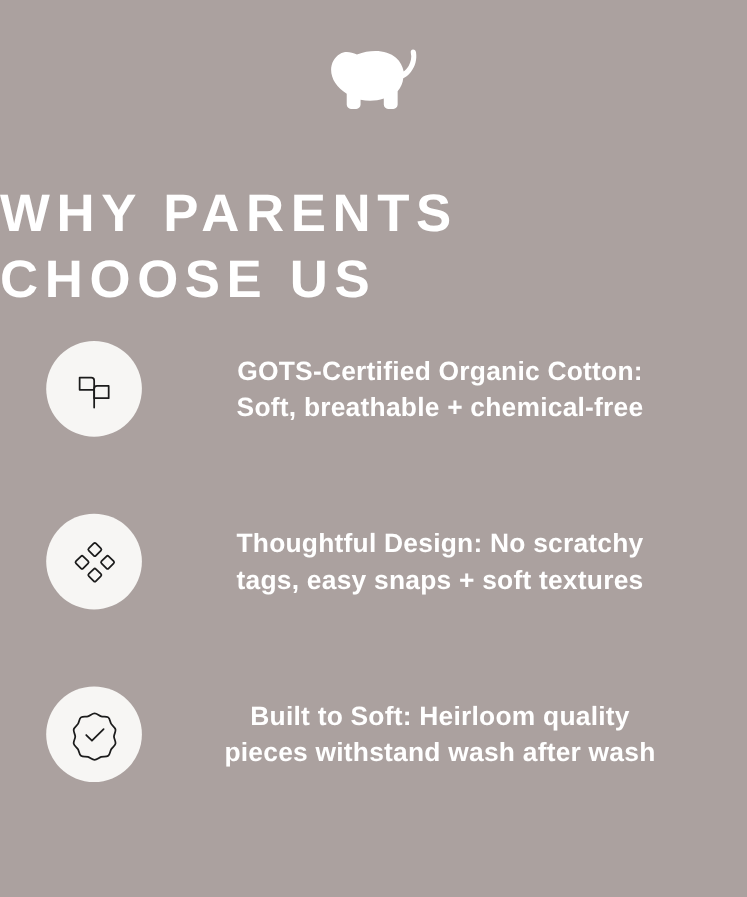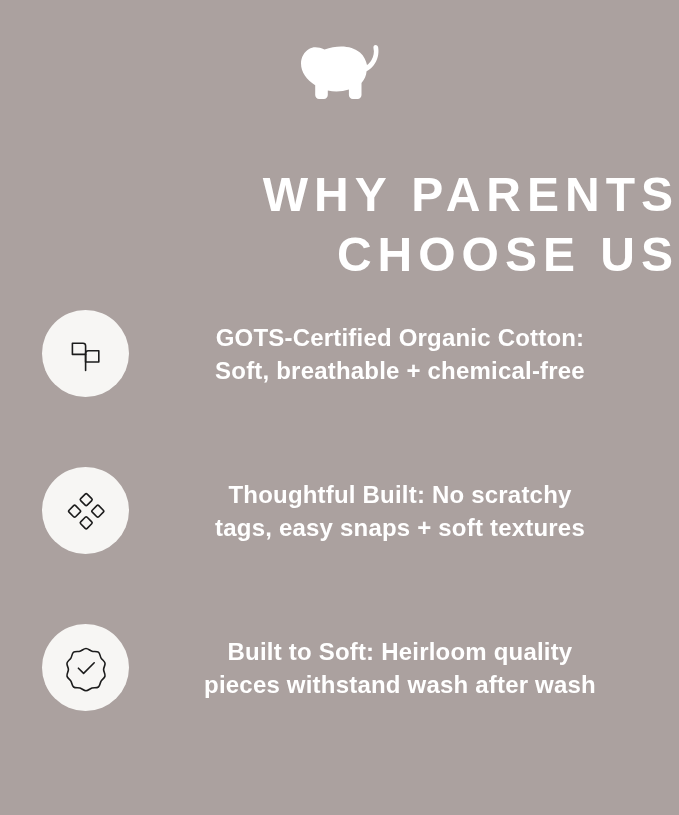--- a/index.html
+++ b/index.html
@@ -35,21 +35,21 @@
   .logo-wrap svg {
     display: block;
   }
 
   
   .heading {
     position: absolute;
     top: 133px;
     left: 0;
     width: 679px;
-    text-align: right;
+    text-align: left;
     color: #ffffff;
     font-family: "Liberation Sans", sans-serif;
     font-weight: 700;
     font-size: 48px;
     line-height: 60px;
     letter-spacing: 6px;
     text-transform: uppercase;
     white-space: pre-line;
   }
 
@@ -133,21 +133,21 @@
 
     <div class="feature-row">
       <div class="icon-circle">
         <svg width="46" height="46" viewBox="0 0 46 46" xmlns="http://www.w3.org/2000/svg" fill="none" stroke="#1c1c1c" stroke-width="1.6" stroke-linejoin="round">
           <rect x="18.6" y="7.0" width="9.2" height="9.2" rx="1.4" transform="rotate(45 23.2 11.6)"></rect>
           <rect x="7.0" y="18.6" width="9.2" height="9.2" rx="1.4" transform="rotate(45 11.6 23.2)"></rect>
           <rect x="30.2" y="18.6" width="9.2" height="9.2" rx="1.4" transform="rotate(45 34.8 23.2)"></rect>
           <rect x="18.6" y="30.2" width="9.2" height="9.2" rx="1.4" transform="rotate(45 23.2 34.8)"></rect>
         </svg>
       </div>
-      <div class="feature-text">Thoughtful Built: No scratchy
+      <div class="feature-text">Thoughtful Design: No scratchy
 tags, easy snaps + soft textures</div>
     </div>
 
     <div class="feature-row">
       <div class="icon-circle">
         <svg width="48" height="48" viewBox="0 0 48 48" xmlns="http://www.w3.org/2000/svg" fill="none" stroke="#1c1c1c" stroke-width="1.6" stroke-linecap="round" stroke-linejoin="round">
           <path d="M24 4.5
                    c2.2 0 4.0 2.1 6.0 2.7 c2.1 0.6 4.7 -0.3 6.4 1.0
                    c1.7 1.3 1.6 4.1 2.7 5.9 c1.1 1.8 3.5 3.0 3.9 5.1
                    c0.4 2.1 -1.4 4.2 -1.4 6.4 c0 2.2 1.8 4.3 1.4 6.4

